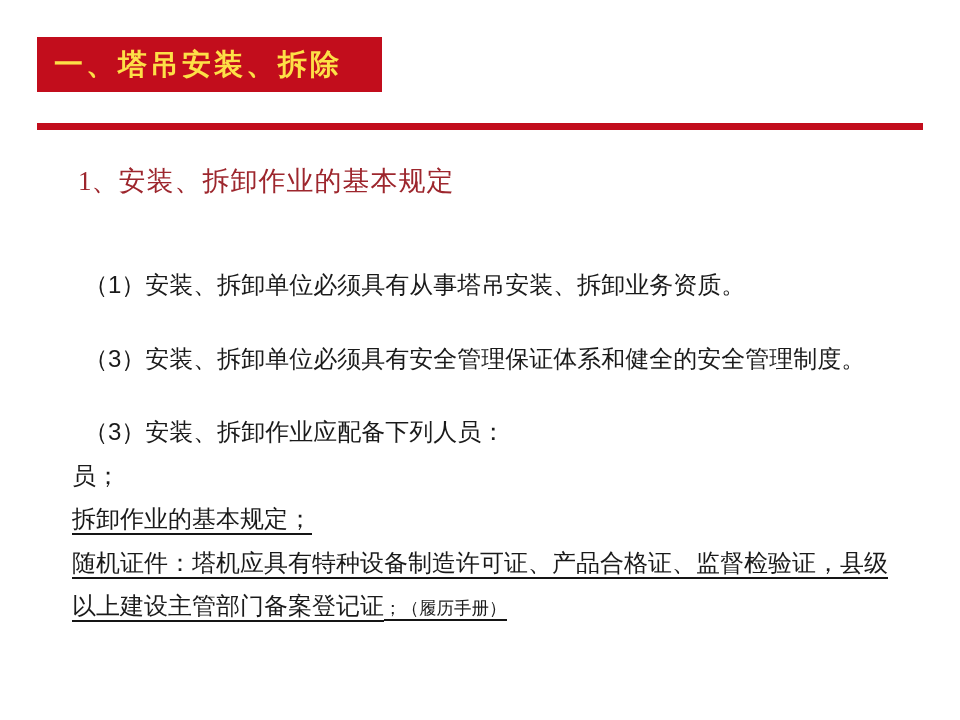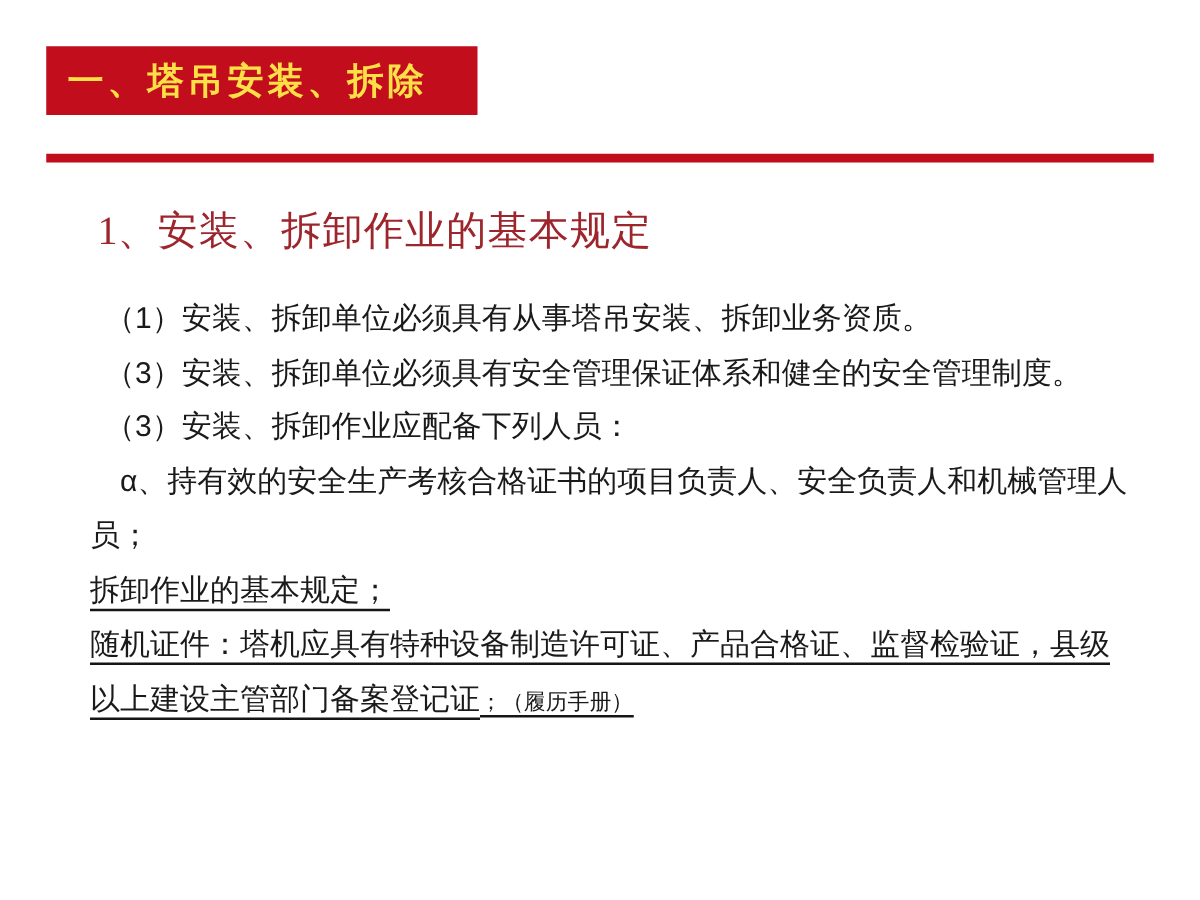--- a/index.html
+++ b/index.html
@@ -28,39 +28,39 @@
   
   .divider{
     position:absolute;left:37px;top:123px;
     width:886px;height:7px;
     background:#c20d1c;
   }
   
   .heading{
     position:absolute;left:78px;top:163px;
     color:#9d262d;
-    font-size:32px;
+    font-size:27px;
     font-weight:500;
     letter-spacing:1px;
     white-space:nowrap;
   }
   .heading-number{
     font-family:"Liberation Serif", serif;
     letter-spacing:0;
   }
   
   .body-text{
     position:absolute;left:0;top:233px;width:960px;
     color:#1a1a1a;
     font-size:24px;
     font-weight:500;
     line-height:43.5px;
   }
   .line{white-space:nowrap;}
-  .ind-num{padding-left:84px;}   
+  .ind-num{padding-left:84px;margin-top:30px;}   
   .ind-alpha{padding-left:96px;} 
   .ind-beta{padding-left:104px;} 
   .ind-none{padding-left:72px;}  
   .u{
     border-bottom:2px solid #151515;
     padding-bottom:1px;
   }
   .u-ext{padding-right:6px;}
   .small{font-size:17.5px;}
 </style>
@@ -86,23 +86,20 @@
     </div>
 
     <div class="line ind-num">
       <span>（3）安装、拆卸单位必须具有安全管理保证体系和健全的安全管理制度。</span>
     </div>
 
     <div class="line ind-num">
       <span>（3）安装、拆卸作业应配备下列人员：</span>
     </div>
 
-    <div class="line ind-alpha">
-      <span>α、持有效的安全生产考核合格证书的项目负责人、安全负责人和机械管理人</span>
-    </div>
 
     <div class="line ind-none">
       <span>员；</span>
     </div>
 
 
     <div class="line ind-none">
       <span class="u">拆卸作业的基本规定；</span>
     </div>
 

